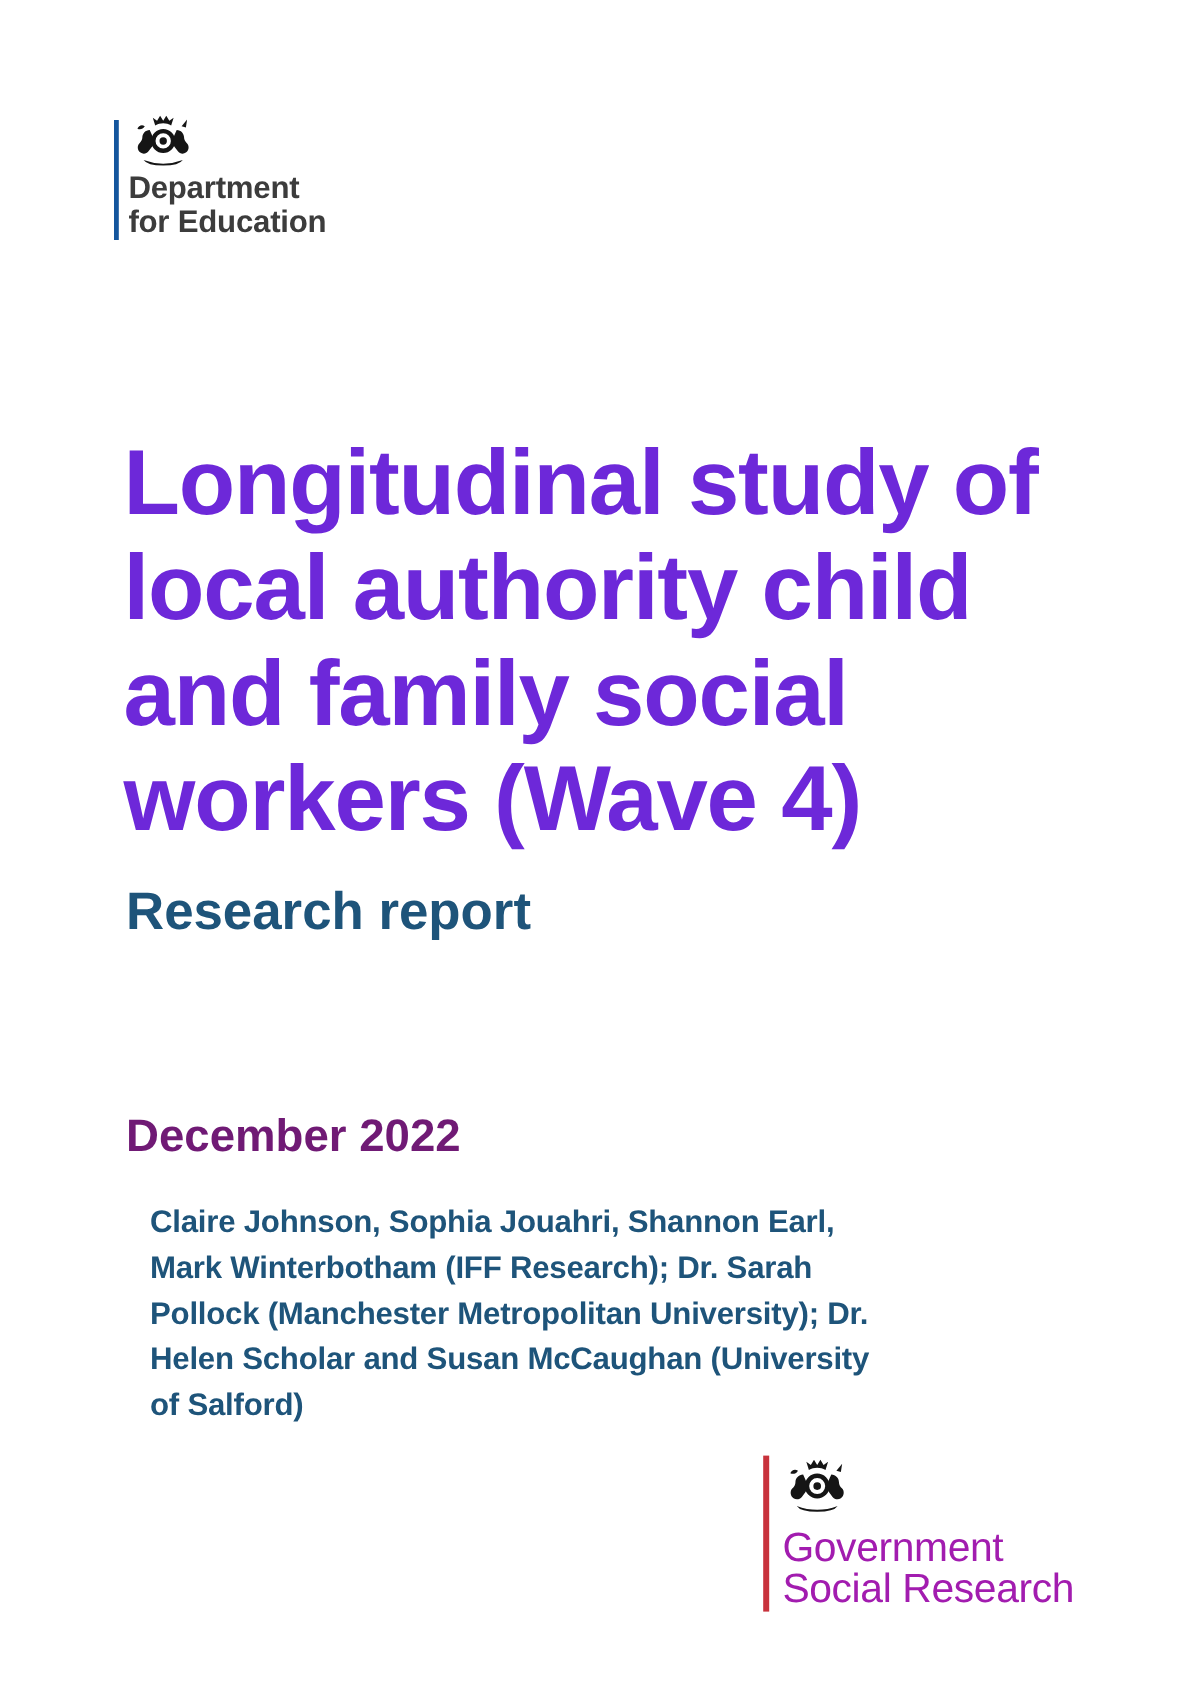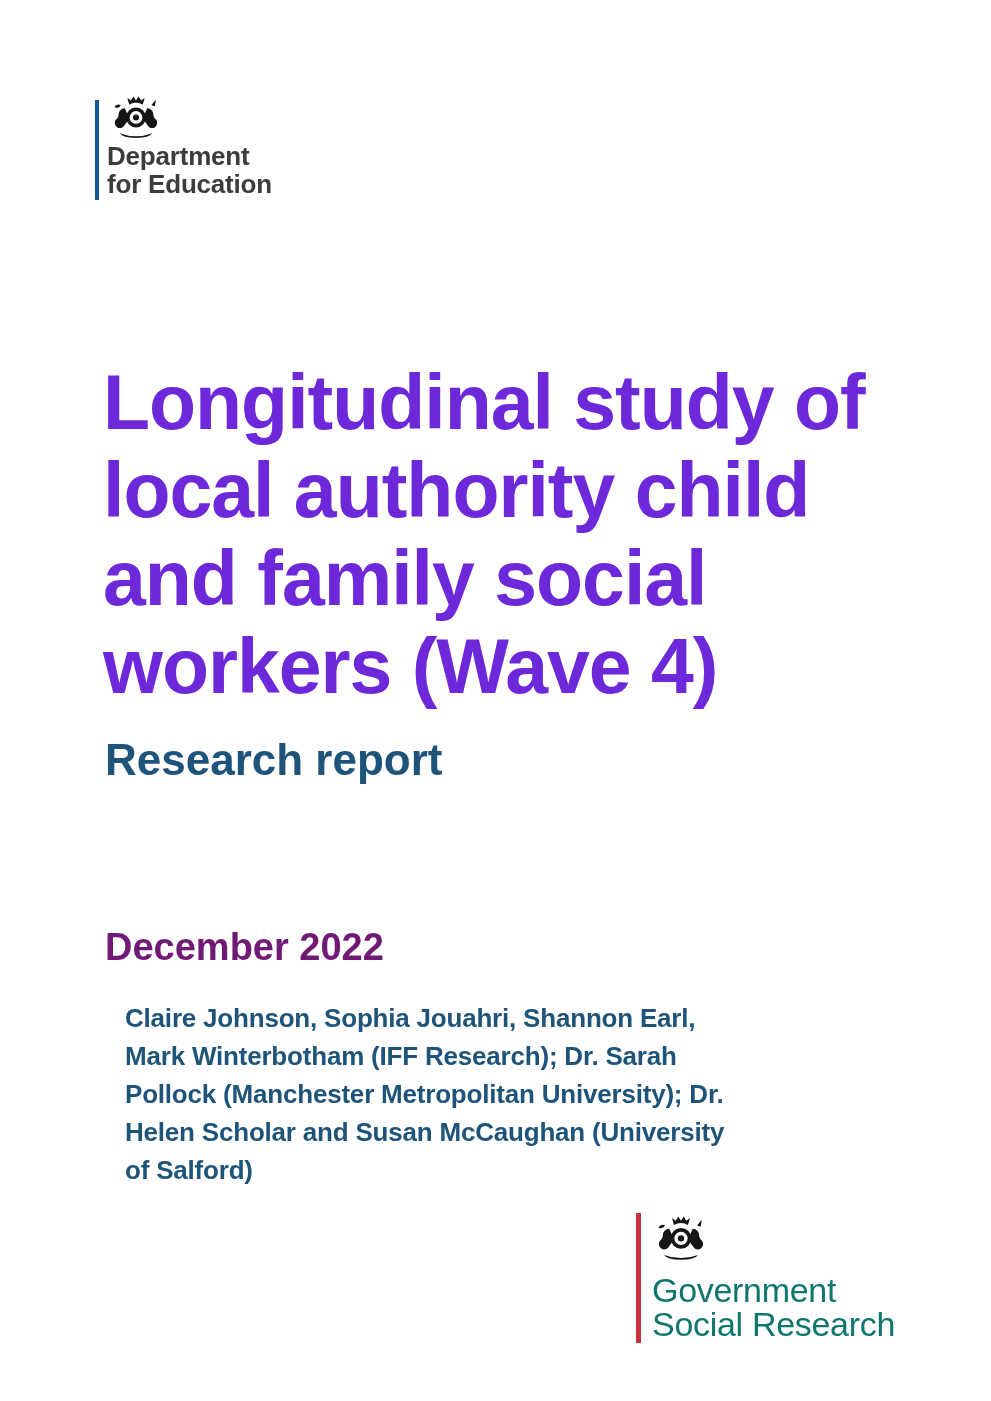--- a/index.html
+++ b/index.html
@@ -102,17 +102,17 @@
           <circle cx="60" cy="42" r="16" fill="none" stroke="#151515" stroke-width="7"></circle>
           <circle cx="60" cy="42" r="6"></circle>
           <path d="M38 24 c-7 0 -12 6 -12 12 c0 4 -2 7 -5 10 c-4 4 -3 12 2 15 c4 3 10 2 13 -2 l6 -8 c3 -5 3 -13 0 -18 z"></path>
           <path d="M30 18 c-5 -3 -10 -1 -12 4 c4 2 9 1 12 -4 z"></path>
           <path d="M82 24 c7 0 12 6 12 12 c0 4 2 7 5 10 c4 4 3 12 -2 15 c-4 3 -10 2 -13 -2 l-6 -8 c-3 -5 -3 -13 0 -18 z"></path>
           <path d="M90 18 l9 -11 -2 13 z"></path>
           <path d="M28 73 q32 12 64 0 q-6 9 -32 9 q-26 0 -32 -9 z"></path>
         </g>
       </svg>
     </div>
-    <div class="gsr-text" style="color: #0f766e;">Government
+    <div class="gsr-text" style="color: #a21caf;">Government
 Social Research</div>
   </div>
 
 </div>
 
 </body></html>

